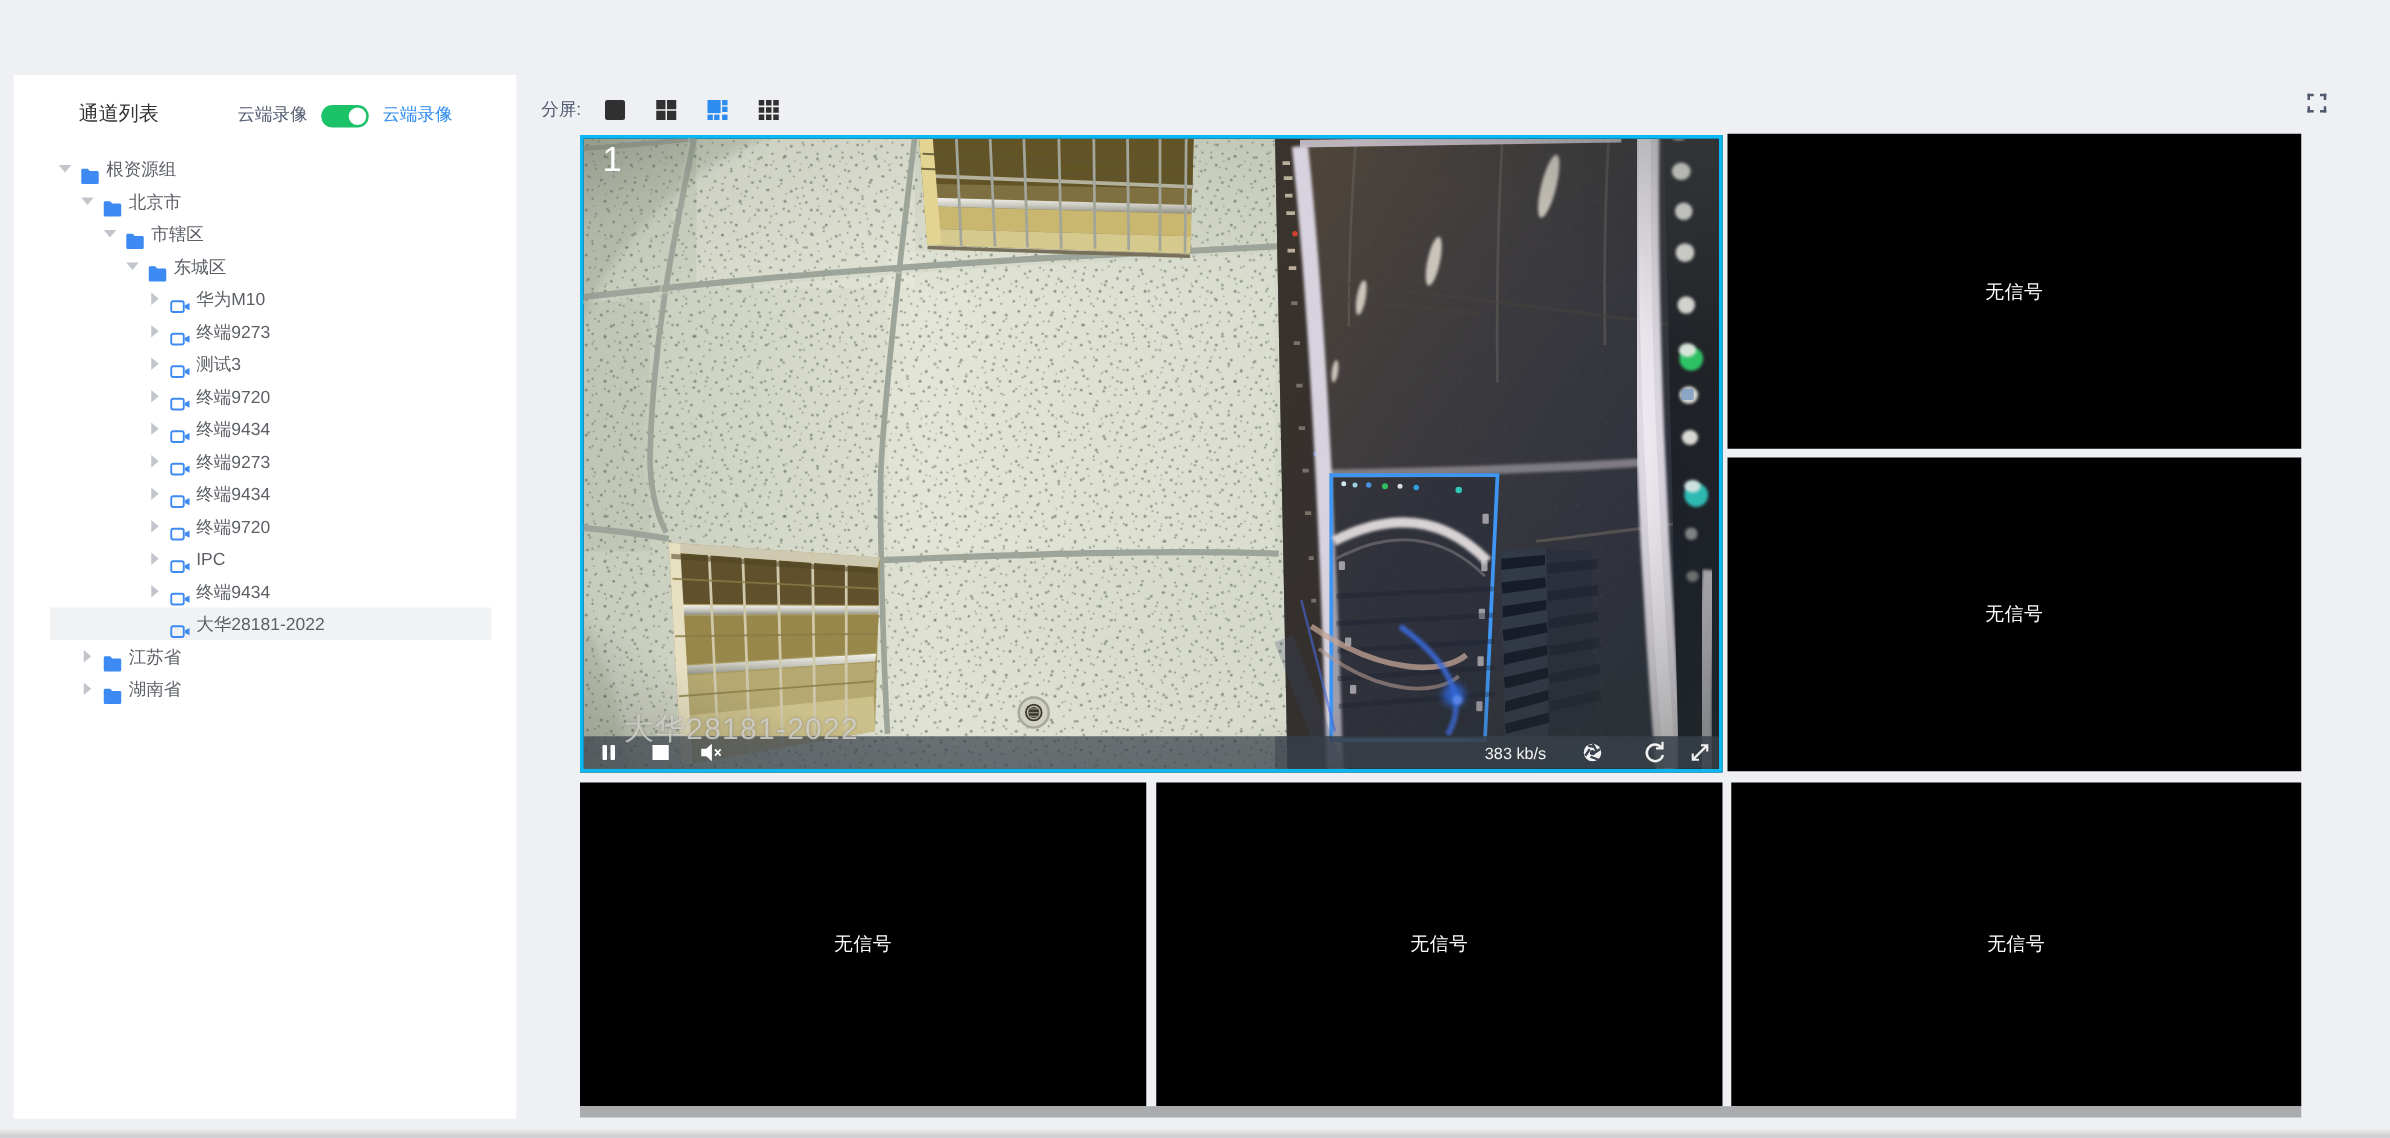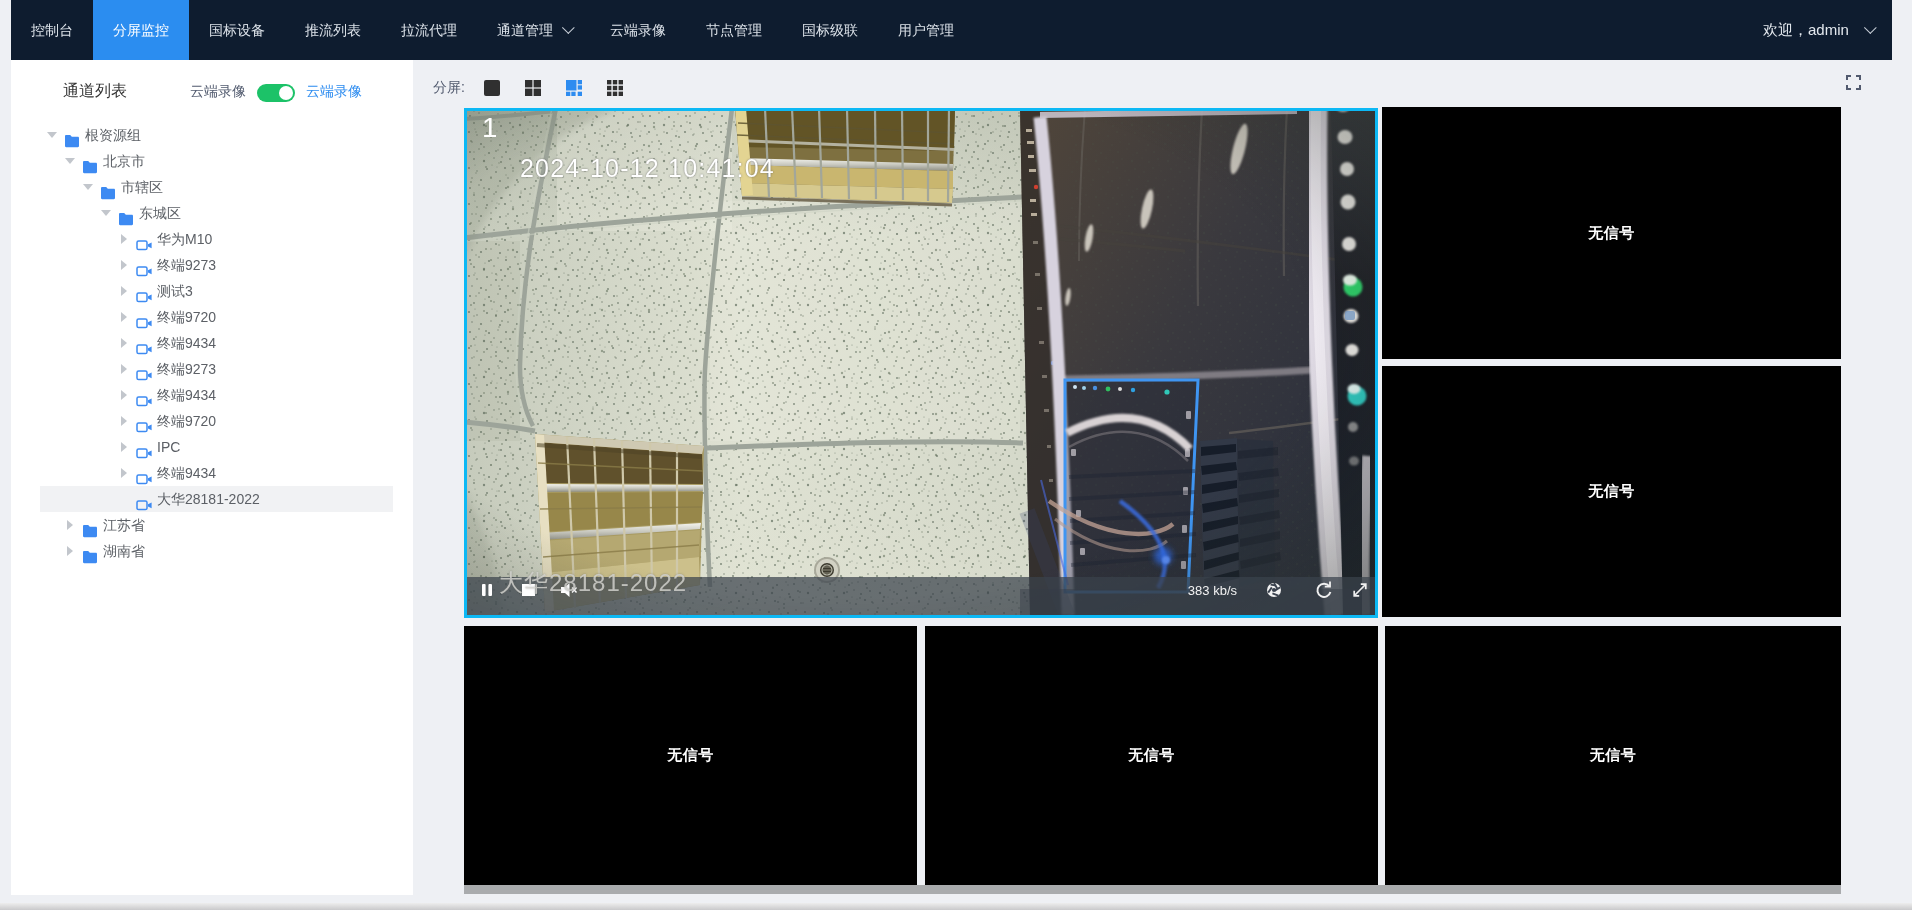--- a/index.html
+++ b/index.html
@@ -30,46 +30,33 @@
 #toolbar .lab{font-size:14px;color:#515a6e;margin-right:14px}
 .licon{width:18px;height:18px;margin-right:23px;position:relative}
 #fsbtn{position:absolute;left:1835px;top:75px;width:15px;height:15px}
 #fsbtn i{position:absolute;width:5px;height:5px;border:2px solid #515a6e}
 #fsbtn i.tl{left:0;top:0;border-right:none;border-bottom:none}
 #fsbtn i.tr{right:0;top:0;border-left:none;border-bottom:none}
 #fsbtn i.bl{left:0;bottom:0;border-right:none;border-top:none}
 #fsbtn i.br{right:0;bottom:0;border-left:none;border-top:none}
 
 .cell{position:absolute;background:#000;display:flex;align-items:center;justify-content:center}
-.nosig{color:#fff;font-size:15px;font-weight:700;letter-spacing:0.5px}
+.nosig{color:#fff;font-size:15px;font-weight:400;letter-spacing:0.5px}
 #bigv{position:absolute;left:453px;top:108px;width:914px;height:510px;border:3px solid #0cb8f4;background:#000}
 #vscroll{position:absolute;left:453px;top:885px;width:1377px;height:9px;background:#a9abad}
 #pagescroll{position:fixed;left:0;top:903px;width:1912px;height:7px;background:linear-gradient(#ededed,#c9c9cb)}
 
-#cbar{position:absolute;left:0px;bottom:0px;width:908px;height:38px;background:rgba(58,66,76,0.72);z-index:5}
+#cbar{position:absolute;left:0px;bottom:0px;width:908px;height:26px;background:rgba(58,66,76,0.72);z-index:5}
 .osd1{position:absolute;left:15px;top:1px;color:#fff;font-size:28px;z-index:4}
 .osdt{position:absolute;left:53px;top:43px;color:#fff;font-size:25px;letter-spacing:1.2px;z-index:4;text-shadow:0 0 2px rgba(90,90,90,.8)}
 .osdn{position:absolute;left:32px;top:456px;color:rgba(215,215,210,.8);font-size:24px;letter-spacing:1px;z-index:6;text-shadow:0 0 2px rgba(90,90,90,.5)}
 </style>
 </head>
 <body>
 <div id="app">
-  <div id="nav">
-    <div class="tab">控制台</div>
-    <div class="tab active">分屏监控</div>
-    <div class="tab">国标设备</div>
-    <div class="tab">推流列表</div>
-    <div class="tab">拉流代理</div>
-    <div class="tab">通道管理<span class="chev"></span></div>
-    <div class="tab">云端录像</div>
-    <div class="tab">节点管理</div>
-    <div class="tab">国标级联</div>
-    <div class="tab">用户管理</div>
-    <div id="welcome">欢迎，admin <span class="chev" style="margin-left:10px"></span></div>
-  </div>
 
   <div id="side">
     <div class="hdr">
       <div class="title">通道列表</div>
       <div class="lab1">云端录像</div>
       <div class="lab2">云端录像</div>
     </div>
     <div class="switch"></div>
     <div class="hl"></div>
     <div id="tree">
@@ -535,21 +522,20 @@
  <ellipse cx="887" cy="278" rx="6.5" ry="5" fill="#dff2f0" filter="url(#b1)"></ellipse>
  <path d="M560,400 L600,504" stroke="#3a4a72" stroke-width="16" opacity="0.24"></path>
  <path d="M574,369 L601,474" stroke="#4a6ae0" stroke-width="2" opacity="0.6"></path>
 </g>
 <path d="M-3,-3 L150,-3 C80,25 28,78 -3,150 Z" fill="#7d8573" opacity="0.22" filter="url(#b2)"></path>
 <path d="M-3,380 C25,430 33,472 36,507 L-3,507 Z" fill="#7d8573" opacity="0.16" filter="url(#b2)"></path>
 <rect x="553" y="478" width="355" height="26" fill="#262b36" opacity="0.45"></rect>
 <rect x="0" y="0" width="908" height="504" fill="url(#gvig)"></rect>
 </svg></div>
     <div class="osd1">1</div>
-    <div class="osdt">2024-10-12 10:41:04</div>
     <div class="osdn">大华28181-2022</div>
     <div id="cbar">
       <svg width="908" height="26" style="position:absolute;left:0;top:0">
         <g fill="#fff">
           <rect x="15" y="7" width="3.6" height="12" rx="1"></rect>
           <rect x="21.4" y="7" width="3.6" height="12" rx="1"></rect>
           <rect x="55" y="7" width="13" height="12"></rect>
         </g>
         <path d="M94 10 h4 l4.5 -4 v14 l-4.5 -4 h-4 z" fill="#fff"></path>
         <path d="M105 10.5 l4.5 5 M109.5 10.5 l-4.5 5" stroke="#fff" stroke-width="1.4" fill="none"></path>

